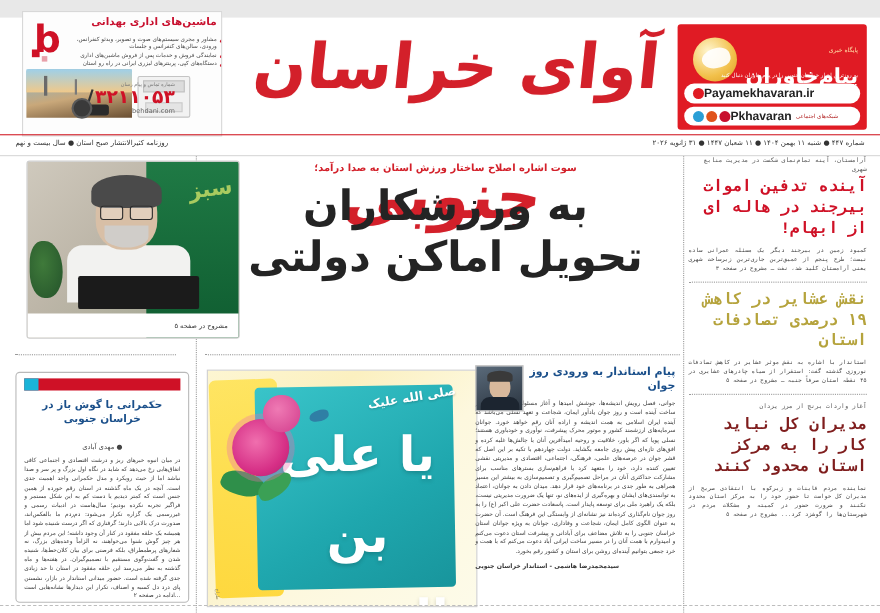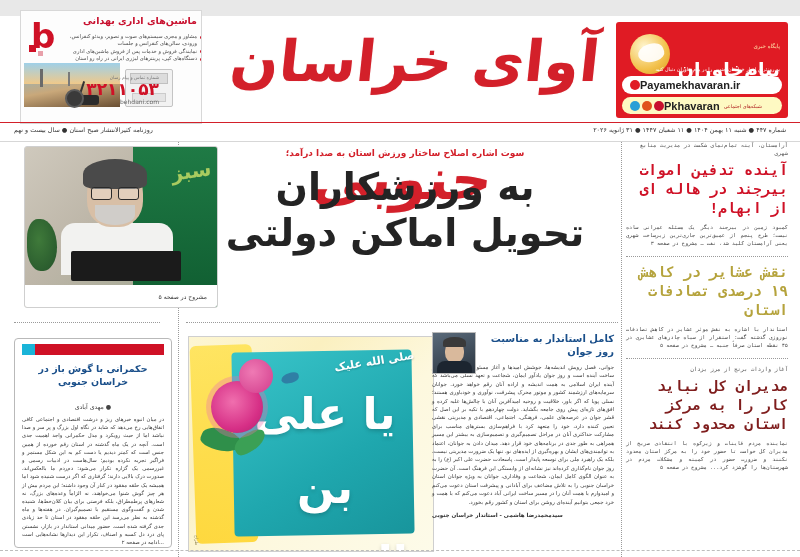--- a/index.html
+++ b/index.html
@@ -79,21 +79,21 @@
   .ad-right .globe:after{content:"";position:absolute;left:8px;top:10px;width:26px;height:18px;
     background:#ffffff;border-radius:50% 50% 40% 60%;opacity:.9;transform:rotate(-18deg);}
   .ad-right .sub{position:absolute;right:8px;left:8px;top:44px;font-size:5px;color:#fff;
     text-align:right;line-height:7px;}
   .ad-right .url-row{position:absolute;left:6px;right:6px;top:54px;height:18px;
     background:#ffffff;border-radius:9px;display:flex;align-items:center;
     flex-direction:row-reverse;padding:0 6px;box-sizing:border-box;}
   .ad-right .url-row .u{font-size:11px;font-weight:bold;color:#222;direction:ltr;
     margin-right:5px;font-family:"Liberation Sans",sans-serif;}
   .ad-right .soc-row{position:absolute;left:6px;right:6px;top:75px;height:17px;
-    background:#fef9c3;border-radius:9px;display:flex;align-items:center;
+    background:#ffffff;border-radius:9px;display:flex;align-items:center;
     flex-direction:row-reverse;padding:0 6px;box-sizing:border-box;}
   .ad-right .soc-row .u{font-size:11px;font-weight:bold;color:#222;direction:ltr;
     margin-right:4px;font-family:"Liberation Sans",sans-serif;}
   .ad-right .soc-row .lbl{font-size:5px;color:#b02020;margin-right:auto;}
   .dot-ic{width:10px;height:10px;border-radius:50%;display:inline-block;margin-left:2px;}
   .ic-a{background:#e01b24;} .ic-b{background:#2a9fd6;} .ic-c{background:#e0531b;}
   .ic-d{background:#c8102e;}
 
   
   .datestrip{position:absolute;left:0;top:122px;width:800px;height:18px;
@@ -349,21 +349,21 @@
       <span class="bird"></span>
       <span class="sig">طراح</span>
     </div>
 
     <div class="youth">
       <div class="ypic">
         <span class="f"></span>
         <span class="h"></span>
         <span class="s"></span>
       </div>
-      <div class="yh">کامل استاندار به مناسبت روز جوان</div>
+      <div class="yh">پیام استاندار به ورودی روز جوان</div>
       <div class="ybody">جوانی، فصل رویش اندیشه‌ها، جوشش امیدها و آغاز مسئولیت‌پذیری در مسیر ساخت آینده است و روز جوان یادآور ایمان، شجاعت و تعهد نسلی می‌باشد که آینده ایران اسلامی به همت اندیشه و اراده آنان رقم خواهد خورد. جوانان سرمایه‌های ارزشمند کشور و موتور محرک پیشرفت، نوآوری و خودباوری هستند؛ نسلی پویا که اگر باور، خلاقیت و روحیه امیدآفرین آنان با چالش‌ها غلبه کرده و افق‌های تازه‌ای پیش روی جامعه بگشاید. دولت چهاردهم با تکیه بر این اصل که قشر جوان در عرصه‌های علمی، فرهنگی، اجتماعی، اقتصادی و مدیریتی نقشی تعیین کننده دارد، خود را متعهد کرد با فراهم‌سازی بسترهای مناسب برای مشارکت حداکثری آنان در مراحل تصمیم‌گیری و تصمیم‌سازی به بیشتر این مسیر همراهی به طور جدی در برنامه‌های خود قرار دهد. میدان دادن به جوانان، اعتماد به توانمندی‌های ایشان و بهره‌گیری از ایده‌های نو، تنها یک ضرورت مدیریتی نیست، بلکه یک راهبرد ملی برای توسعه پایدار است. پاسعادت حضرت علی اکبر (ع) را به روز جوان نام‌گذاری کرده‌اند نیز نشانه‌ای از وابستگی این فرهنگ است. آن حضرت به عنوان الگوی کامل ایمان، شجاعت و وفاداری، جوانان به ویژه جوانان استان خراسان جنوبی را به تلاش مضاعف برای آبادانی و پیشرفت استان دعوت می‌کنم و امیدوارم با همت آنان را در مسیر ساخت ایرانی آباد دعوت می‌کنم که با همت و خرد جمعی بتوانیم آینده‌ای روشن برای استان و کشور رقم بخورد.</div>
       <div class="ysig">سیدمحمدرضا هاشمی - استاندار خراسان جنوبی</div>
     </div>
 
     <div class="side">
 
       <div class="item">
         <div class="kick">آرامستان، آینه تمام‌نمای شکست در مدیریت منابع شهری</div>
         <div class="shl red">آینده تدفین اموات بیرجند در هاله ای از ابهام!</div>
         <div class="sbody">کمبود زمین در بیرجند دیگر یک مسئله عمرانی ساده نیست؛ طرح پنجم از عمیق‌ترین جاری‌ترین زیرساخت شهری یعنی آرامستان کلید شد، نفت ـ مشروح در صفحه ۳</div>

